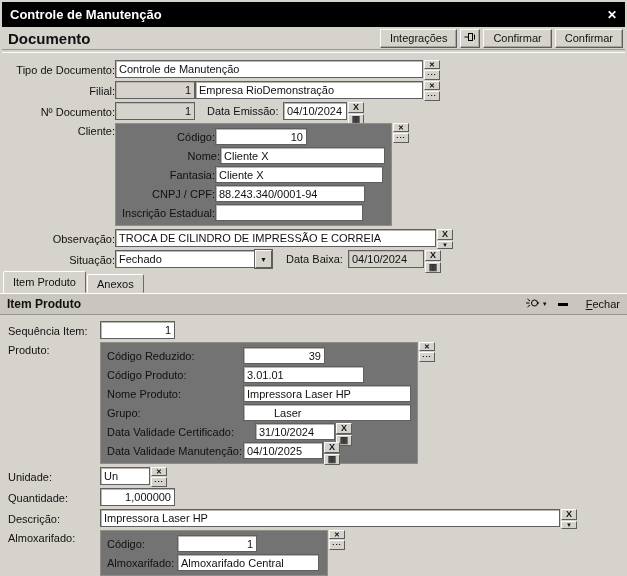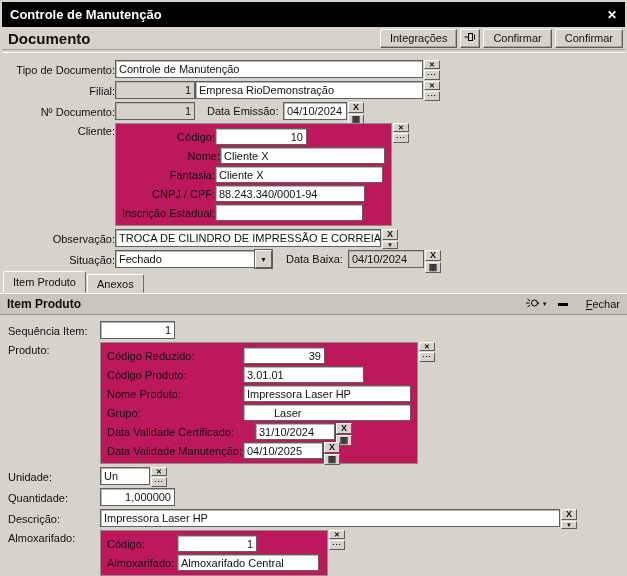--- a/index.html
+++ b/index.html
@@ -74,21 +74,21 @@
   .combo .field{flex:1;border-right:none;text-align:center;}
   .combo-btn{
     width:17px;height:18px;box-sizing:border-box;background:#d6d3cd;
     border:1px solid;border-color:#fafafa #5c5c5c #5c5c5c #fafafa;
     outline:1px solid #5f5f5f;outline-offset:0;
     display:flex;align-items:center;justify-content:center;font-size:7px;
   }
 
   
   .group{
-    border:1px solid #8f8d86;background:#be185d;
+    border:1px solid #8f8d86;background:#737373;
     padding:4px 6px;box-sizing:border-box;
   }
   .g-row{display:flex;align-items:center;margin-bottom:2px;}
   .g-row:last-child{margin-bottom:0;}
   .group .lbl{width:auto;padding-top:0;}
 
   
   .tabs{display:flex;align-items:flex-end;height:22px;padding-left:3px;margin-top:2px;}
   .tab{
     background:#d6d3cd;border:1px solid;border-color:#fff #6a6a6a transparent #fff;
@@ -222,21 +222,21 @@
             <span>✕</span>
           </div>
         <div class="mini">
             <span class="dots">...</span>
           </div>
       </div>
     </div>
 
     <div class="row">
       <span class="lbl">Observação:</span>
-      <div class="field" style="width:266px;">TROCA DE CILINDRO DE IMPRESSÃO E CORREIA</div>
+      <div class="field" style="width:321px;">TROCA DE CILINDRO DE IMPRESSÃO E CORREIA</div>
       <div class="minis">
         <div class="mini">
             <span class="bigx">X</span>
           </div>
         <div class="mini">
             <span class="darr">▼</span>
           </div>
       </div>
     </div>
 

